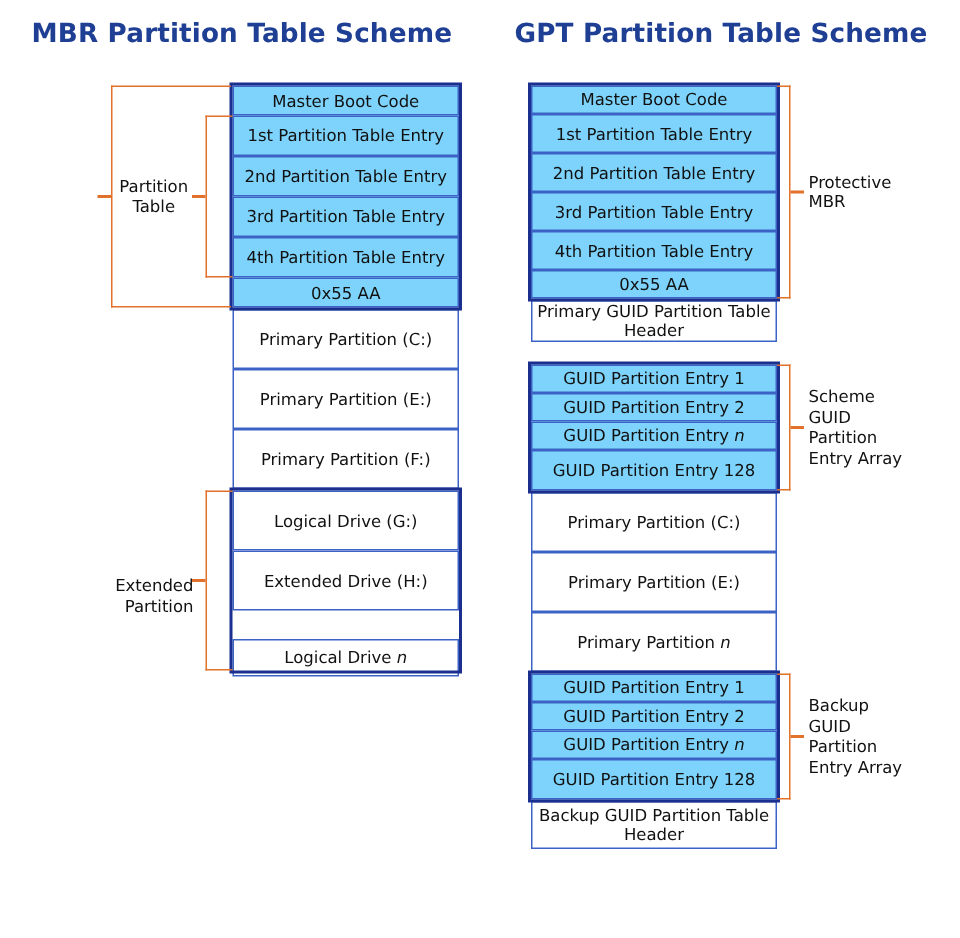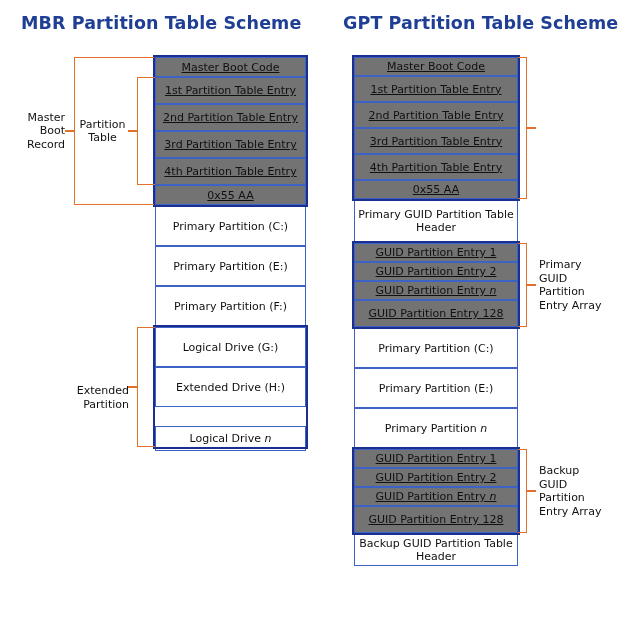--- a/index.html
+++ b/index.html
@@ -45,22 +45,21 @@
     color: #111111;
     font-size: 11px;
     line-height: 13px;
     display: flex;
     align-items: center;
     justify-content: center;
     text-align: center;
     padding: 0 3px;
   }
   .row.fill {
-    background: #737373;
-    text-decoration: underline;
+    background: #7dd3fc;
   }
   .row .txt { display: block; width: 100%; }
   .row i { font-style: italic; }
 
   
   .groupframe {
     position: absolute;
     box-sizing: border-box;
     border: 2px solid #1B2F8E;
     pointer-events: none;
@@ -142,23 +141,20 @@
       <div class="row" style="left: 155px; width: 151px; top: 426px; height: 25px; text-align: center;">
         <span class="txt">Logical Drive <i>n</i></span>
       </div>
     </div>
 
   <div class="groupframe" id="mbr-frame-top" style="left: 153px; width: 155px; top: 55px; height: 152px;"></div>
   <div class="groupframe" id="mbr-frame-ext" style="left: 153px; width: 155px; top: 325px; height: 124px;"></div>
 
   <div class="bracket left-side" id="mbr-br-0" style="left: 74px; width: 80px; top: 57px; height: 148px; border-right: none; border-left: 1.6px solid rgb(226, 113, 43);"></div>
   <div class="tick" id="mbr-br-0-tick" style="left: 65px; width: 9px; top: 130px;"></div>
-  <div class="blabel r" id="mbr-lbl-0" style="left: 0px; width: 65px; top: 110.75px;">Master
-Boot
-Record</div>
 
   <div class="bracket left-side" id="mbr-br-1" style="left: 137px; width: 18px; top: 77px; height: 108px; border-right: none; border-left: 1.6px solid rgb(226, 113, 43);"></div>
   <div class="tick" id="mbr-br-1-tick" style="left: 128px; width: 9px; top: 130px;"></div>
   <div class="blabel c" id="mbr-lbl-1" style="left: 76px; width: 53px; top: 117.5px;">Partition
 Table</div>
 
   <div class="bracket left-side" id="mbr-br-2" style="left: 137px; width: 18px; top: 327px; height: 120px; border-right: none; border-left: 1.6px solid rgb(226, 113, 43);"></div>
   <div class="tick" id="mbr-br-2-tick" style="left: 128px; width: 9px; top: 386px;"></div>
   <div class="blabel r" id="mbr-lbl-2" style="left: 58px; width: 71px; top: 384px;">Extended
 Partition</div>
@@ -175,21 +171,21 @@
       </div>
       <div class="row fill" style="left: 354px; width: 164px; top: 128px; height: 26px;">
         <span class="txt">3rd Partition Table Entry</span>
       </div>
       <div class="row fill" style="left: 354px; width: 164px; top: 154px; height: 26px;">
         <span class="txt">4th Partition Table Entry</span>
       </div>
       <div class="row fill" style="left: 354px; width: 164px; top: 180px; height: 19px;">
         <span class="txt">0x55 AA</span>
       </div>
-      <div class="row" style="left: 354px; width: 164px; top: 200px; height: 42px;">
+      <div class="row" style="left: 354px; width: 164px; top: 200px; height: 28px;">
         <span class="txt">Primary GUID Partition Table Header</span>
       </div>
       <div class="row fill" style="left: 354px; width: 164px; top: 243px; height: 19px;">
         <span class="txt">GUID Partition Entry 1</span>
       </div>
       <div class="row fill" style="left: 354px; width: 164px; top: 262px; height: 19px;">
         <span class="txt">GUID Partition Entry 2</span>
       </div>
       <div class="row fill" style="left: 354px; width: 164px; top: 281px; height: 19px;">
         <span class="txt">GUID Partition Entry <i>n</i></span>
@@ -221,24 +217,26 @@
       <div class="row" style="left: 354px; width: 164px; top: 534px; height: 32px;">
         <span class="txt">Backup GUID Partition Table Header</span>
       </div>
     </div>
   <div class="groupframe" id="gpt-frame-top" style="left: 352px; width: 168px; top: 55px; height: 146px;"></div>
   <div class="groupframe" id="gpt-frame-pri" style="left: 352px; width: 168px; top: 241px; height: 88px;"></div>
   <div class="groupframe" id="gpt-frame-bak" style="left: 352px; width: 168px; top: 447px; height: 88px;"></div>
 
   <div class="bracket right-side" id="gpt-br-0" style="left: 518px; width: 9px; top: 57px; height: 142px; border-left: none; border-right: 1.6px solid rgb(226, 113, 43);"></div>
   <div class="tick" id="gpt-br-0-tick" style="left: 527px; width: 9px; top: 127px;"></div>
+  <div class="blabel l" id="gpt-lbl-0" style="left: 539px; width: 100px; top: 114.5px;">Protective
+MBR</div>
 
   <div class="bracket right-side" id="gpt-br-1" style="left: 518px; width: 9px; top: 243px; height: 84px; border-left: none; border-right: 1.6px solid rgb(226, 113, 43);"></div>
   <div class="tick" id="gpt-br-1-tick" style="left: 527px; width: 9px; top: 284px;"></div>
-  <div class="blabel l" id="gpt-lbl-1" style="left: 539px; width: 100px; top: 258px;">Primary
+  <div class="blabel l" id="gpt-lbl-1" style="left: 539px; width: 100px; top: 258px;">Scheme
 GUID
 Partition
 Entry Array</div>
 
   <div class="bracket right-side" id="gpt-br-2" style="left: 518px; width: 9px; top: 449px; height: 84px; border-left: none; border-right: 1.6px solid rgb(226, 113, 43);"></div>
   <div class="tick" id="gpt-br-2-tick" style="left: 527px; width: 9px; top: 490px;"></div>
   <div class="blabel l" id="gpt-lbl-2" style="left: 539px; width: 100px; top: 464px;">Backup
 GUID
 Partition
 Entry Array</div>

